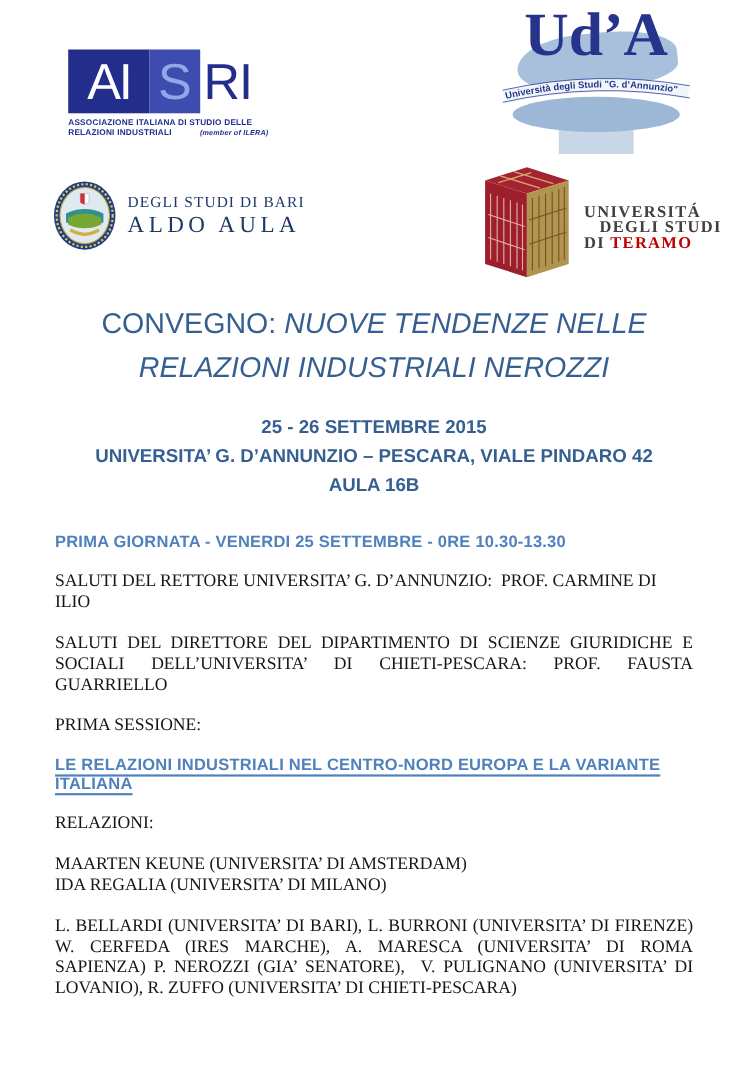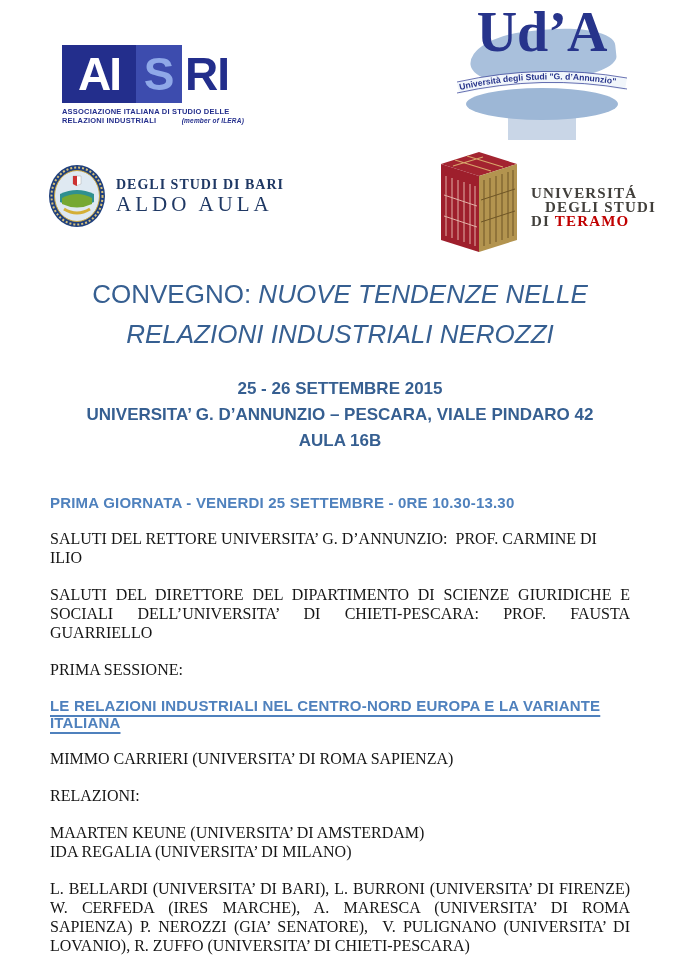--- a/index.html
+++ b/index.html
@@ -10,21 +10,21 @@
     font-family:"Liberation Serif", serif;
   }
 
   
   .logos { position:relative; height:262px; }
 
   
   .aisri { position:absolute; left:62px; top:45px; width:190px; }
   .aisri-blocks { display:flex; align-items:stretch; height:58px; }
   .aisri-b { display:flex; align-items:center; justify-content:center;
-             font-family:"Liberation Sans", sans-serif; font-weight:700;
+             font-family:"Liberation Sans", sans-serif; font-weight:400;
              font-size:46px; line-height:58px; }
   .aisri-b1 { width:74px; background:#232e8c; color:#ffffff; letter-spacing:-2px; }
   .aisri-b2 { width:46px; background:#3d4cae; color:#8fa8e8; }
   .aisri-b3 { padding-left:3px; color:#232e8c; letter-spacing:-1px; }
   .aisri-caption { margin-top:4px; width:182px;
                    font-family:"Liberation Sans", sans-serif;
                    font-weight:700; font-size:7.5px; line-height:9px;
                    color:#232e8c; letter-spacing:.2px; }
   .aisri-caption .row { display:flex; justify-content:space-between; align-items:baseline; }
   .aisri-member { font-style:italic; font-weight:700; font-size:6.5px; }
@@ -42,21 +42,21 @@
                    font-weight:700; fill:#27348b; }
   .uda-abacus { position:absolute; left:14px; top:80px; width:152px; height:32px;
                 background:#9db7d6; border-radius:50%; z-index:1; }
   .uda-shaft { position:absolute; left:56px; top:100px; width:68px; height:32px;
                background:#c9d6e7; z-index:0; }
 
   
   .bari { position:absolute; left:48px; top:164px; display:flex; gap:10px; align-items:center; }
   .bari-text { color:#1f3864; font-family:"Liberation Serif", serif; }
   .bari-l1 { font-size:22px; line-height:22px; letter-spacing:2px; }
-  .bari-l2 { font-size:14px; line-height:16px; font-weight:700; letter-spacing:1px; }
+  .bari-l2 { font-size:14px; line-height:16px; font-weight:400; letter-spacing:1px; }
   .bari-l3 { font-size:21px; line-height:22px; letter-spacing:4px; }
 
   
   .teramo { position:absolute; left:433px; top:150px; display:flex; }
   .teramo-text { margin:36px 0 0 6px; font-family:"Liberation Serif", serif;
                  color:#42403c; font-size:15px; line-height:14px; letter-spacing:1.2px;font-weight:bold; }
   .teramo-l2 { padding-left:14px; }
   .teramo-red { color:#c00000; }
 
   
@@ -67,21 +67,21 @@
 
   
   .event { margin-top:22px; text-align:center;
            font-family:"Liberation Sans", sans-serif; font-weight:700;
            font-size:17px; line-height:26px; color:#365f91; }
 
   
   .body { padding:0 50px; }
   .h-blue { font-family:"Liberation Sans", sans-serif; font-weight:700;
             font-size:15px; color:#4f81bd; letter-spacing:.2px; }
-  .session-header { margin-top:40px; }
+  .session-header { margin-top:30px; }
   .body p { margin-top:18px; font-size:16px; line-height:19px; color:#151515; }
   .just { text-align:justify; }
   .session-title { margin-top:18px; text-decoration:underline;
                    text-decoration-thickness:1.5px; text-underline-offset:4px; }
   .tight div { font-size:16px; line-height:19px; color:#151515; }
   .tight { margin-top:18px; }
 </style>
 </head>
 <body>
 
@@ -181,21 +181,20 @@
 
     <p>SALUTI DEL RETTORE UNIVERSITA’ G. D’ANNUNZIO:&nbsp; PROF. CARMINE DI ILIO</p>
 
     <p class="just">SALUTI DEL DIRETTORE DEL DIPARTIMENTO DI SCIENZE GIURIDICHE E SOCIALI DELL’UNIVERSITA’ DI CHIETI-PESCARA: PROF. FAUSTA GUARRIELLO</p>
 
     <p>PRIMA SESSIONE:</p>
 
     <div class="h-blue session-title">LE RELAZIONI INDUSTRIALI NEL CENTRO-NORD EUROPA E LA VARIANTE ITALIANA</div>
 
 
-    <p>MIMMO CARRIERI (UNIVERSITA’ DI ROMA SAPIENZA)</p>
 
     <p>RELAZIONI:</p>
 
     <div class="tight">
       <div>MAARTEN KEUNE (UNIVERSITA’ DI AMSTERDAM)</div>
       <div>IDA REGALIA (UNIVERSITA’ DI MILANO)</div>
     </div>
 
 
     <p class="just">L. BELLARDI (UNIVERSITA’ DI BARI), L. BURRONI (UNIVERSITA’ DI FIRENZE) W. CERFEDA (IRES MARCHE), A. MARESCA (UNIVERSITA’ DI ROMA SAPIENZA) P. NEROZZI (GIA’ SENATORE),&nbsp; V. PULIGNANO (UNIVERSITA’ DI LOVANIO), R. ZUFFO (UNIVERSITA’ DI CHIETI-PESCARA)</p>

